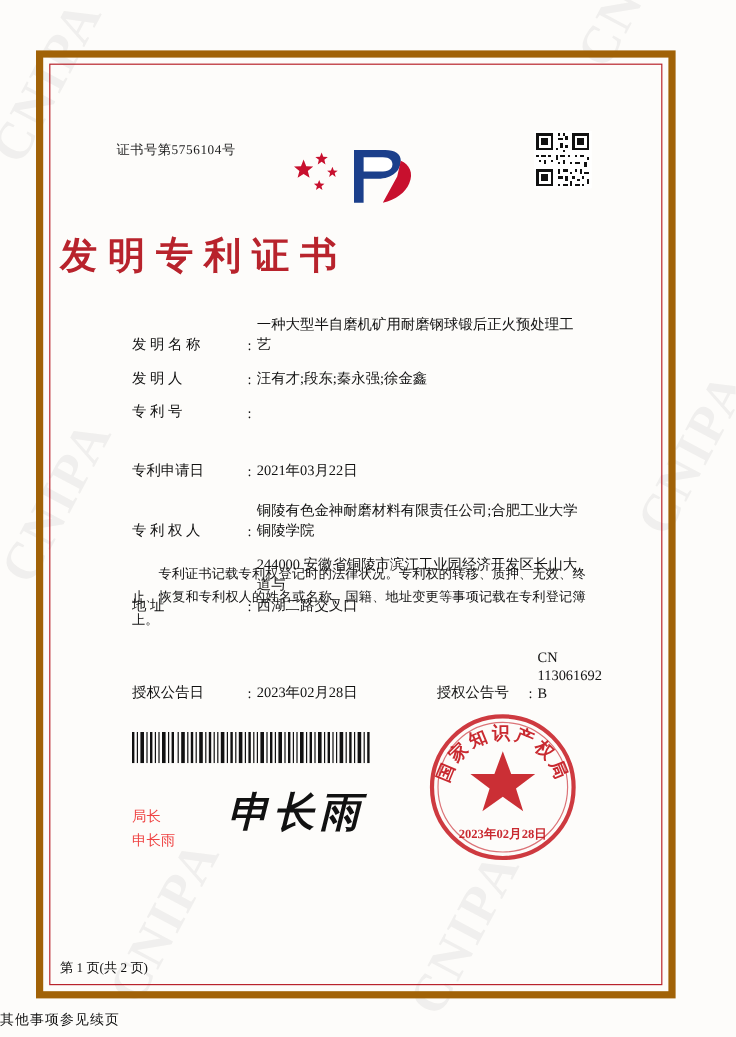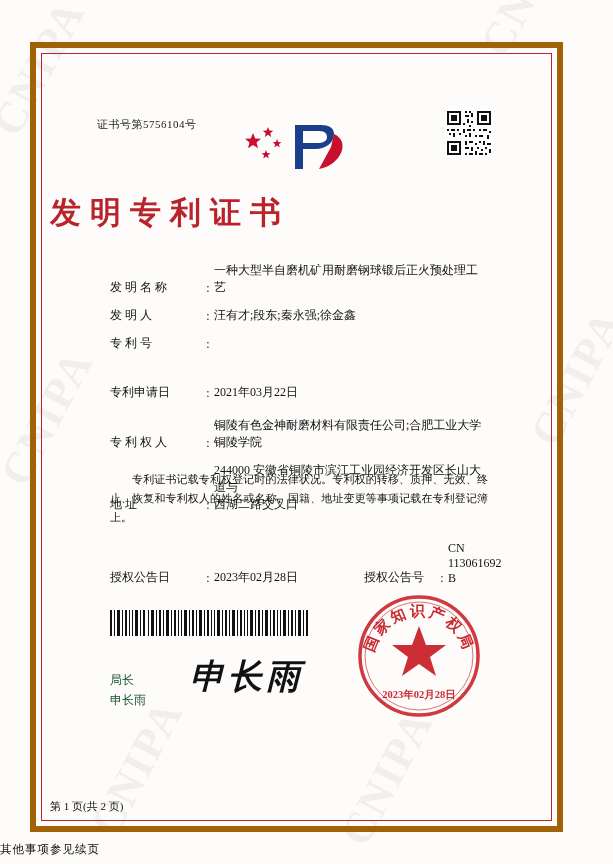--- a/index.html
+++ b/index.html
@@ -130,21 +130,21 @@
     position:absolute;right:60px;top:530px;
     width:128px;height:128px;
     z-index:4;
   }
 
   
   .sig-label{
     position:absolute;left:60px;top:608px;
     z-index:3;
     font-family:"Liberation Serif","DejaVu Serif",serif;
-    font-size:12px;line-height:20px;color:#14532d;
+    font-size:12px;line-height:20px;color:#ef4444;
   }
   .sig-script{
     position:absolute;left:140px;top:592px;
     z-index:3;
     font-family:"Liberation Serif","DejaVu Serif",serif;
     font-size:34px;font-weight:700;
     color:#111;
     letter-spacing:4px;
     font-style:italic;
   }

